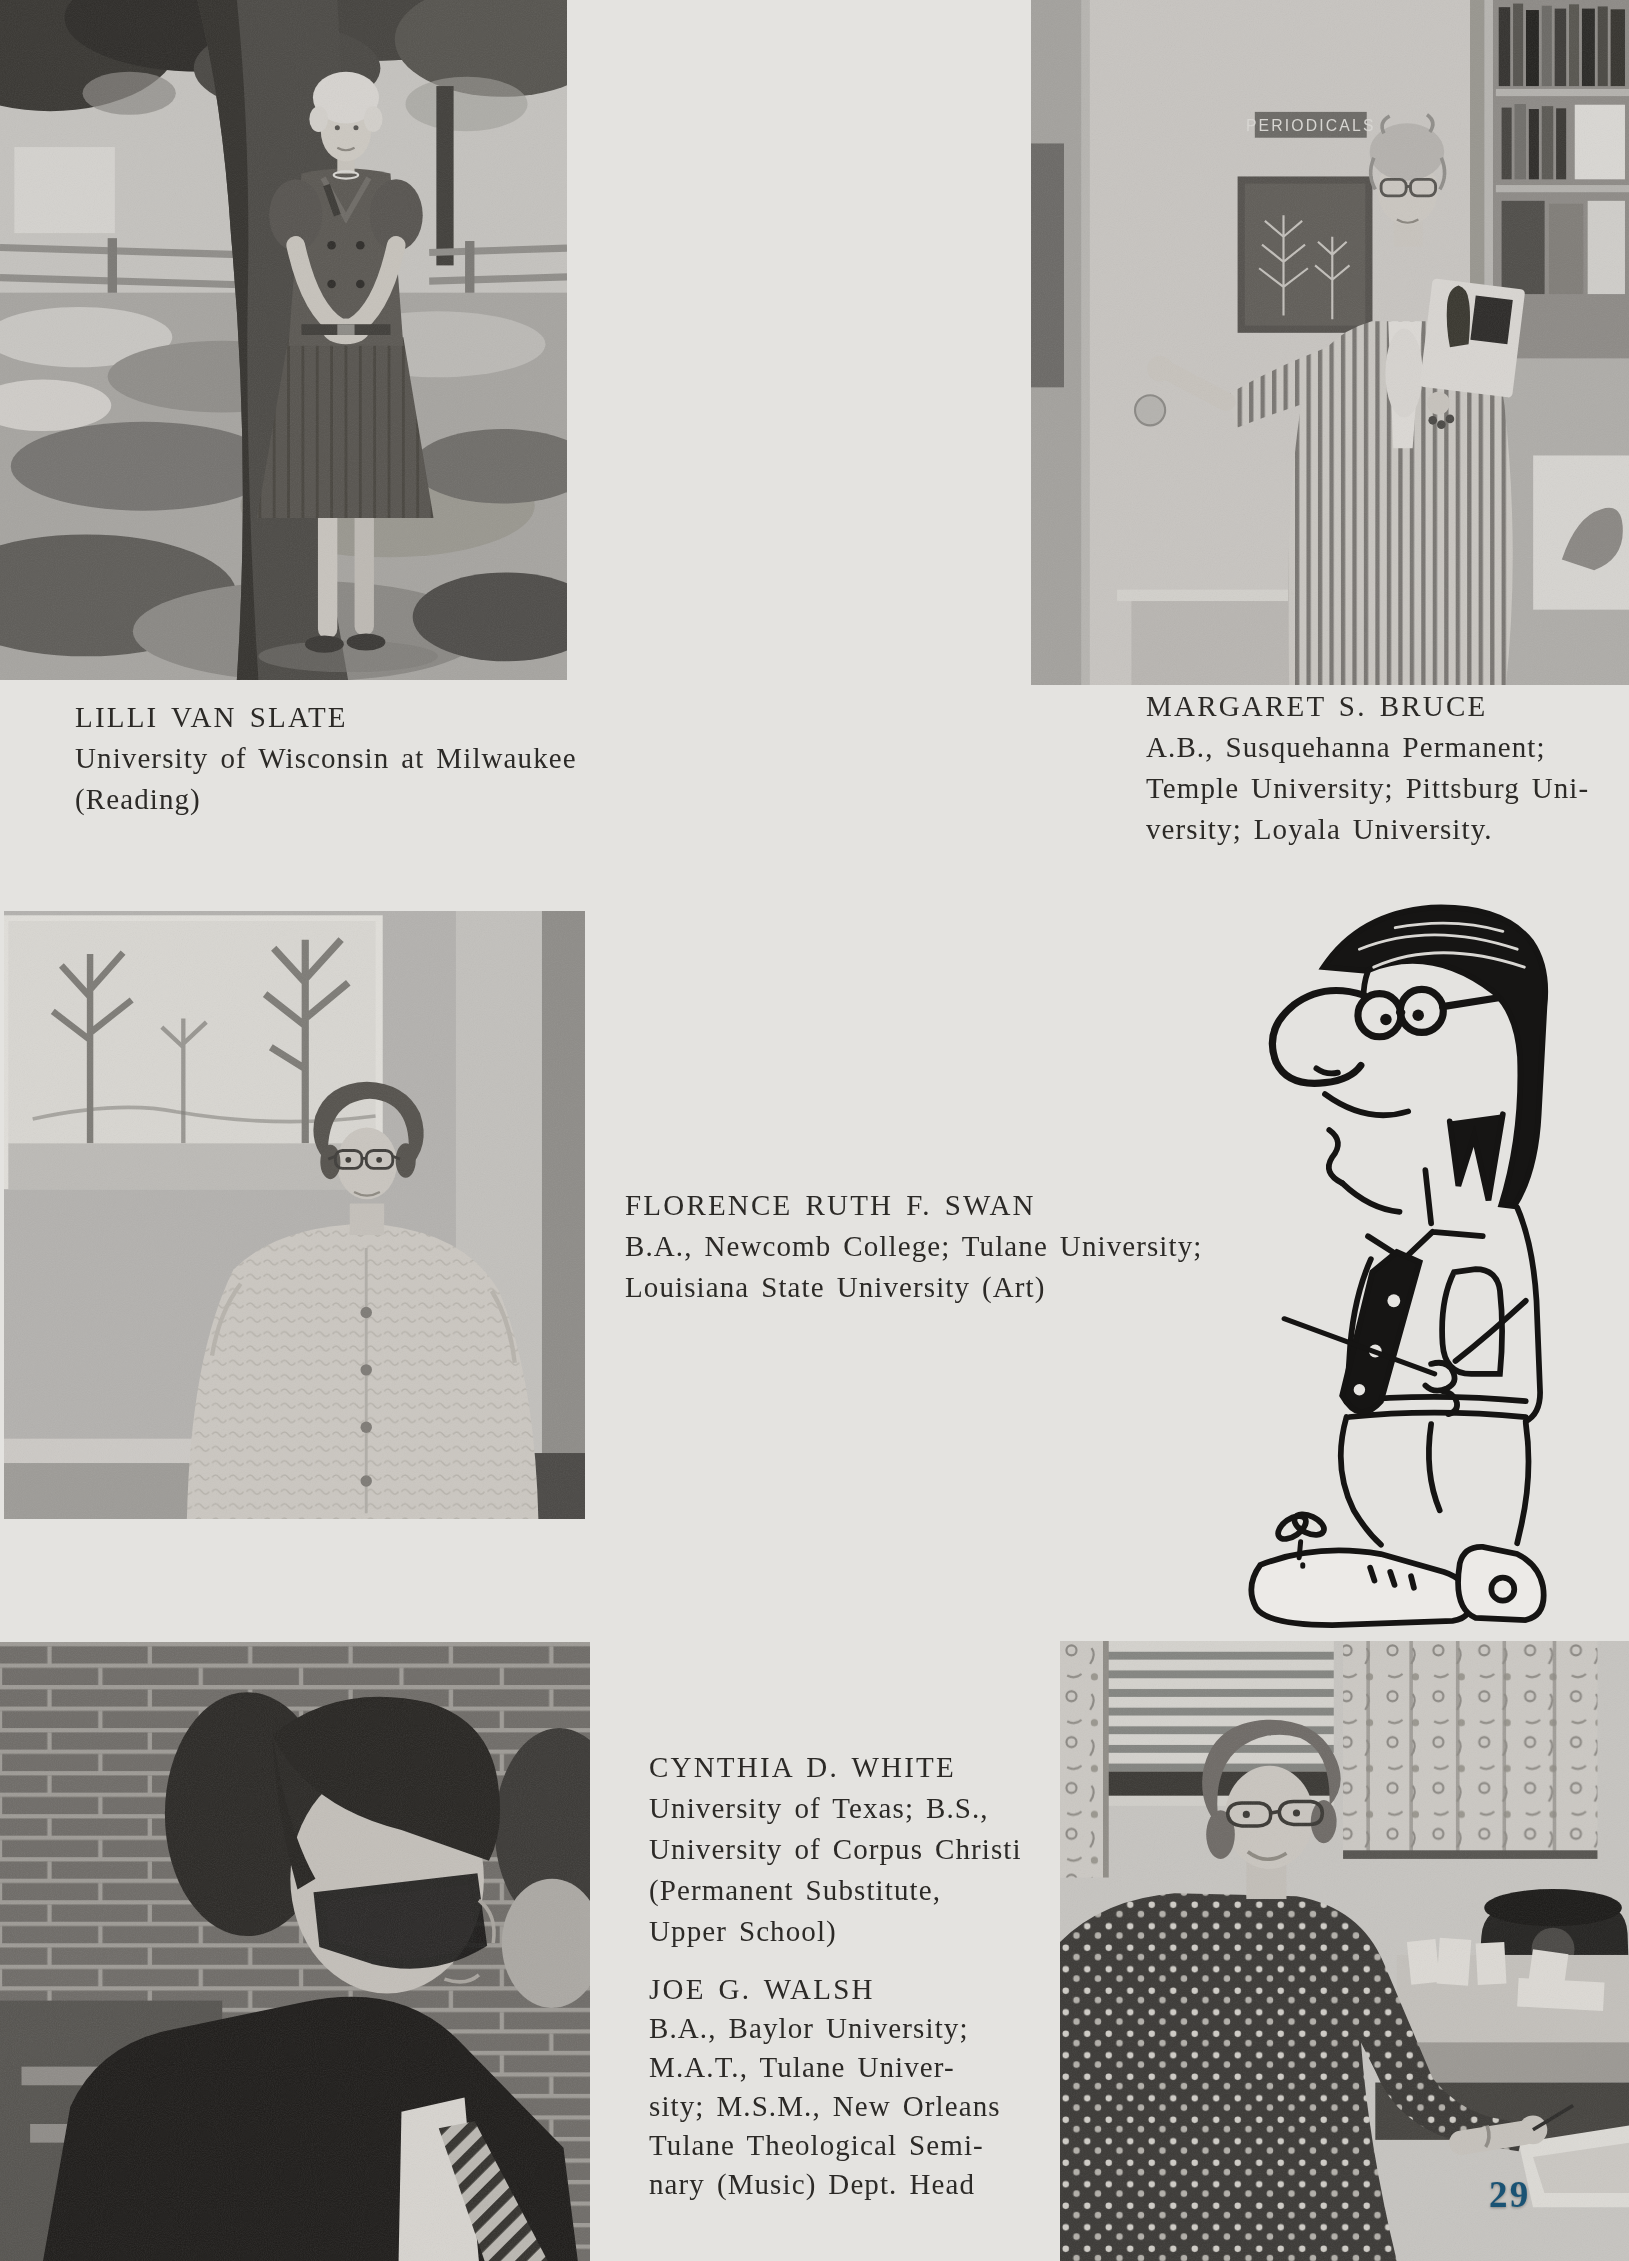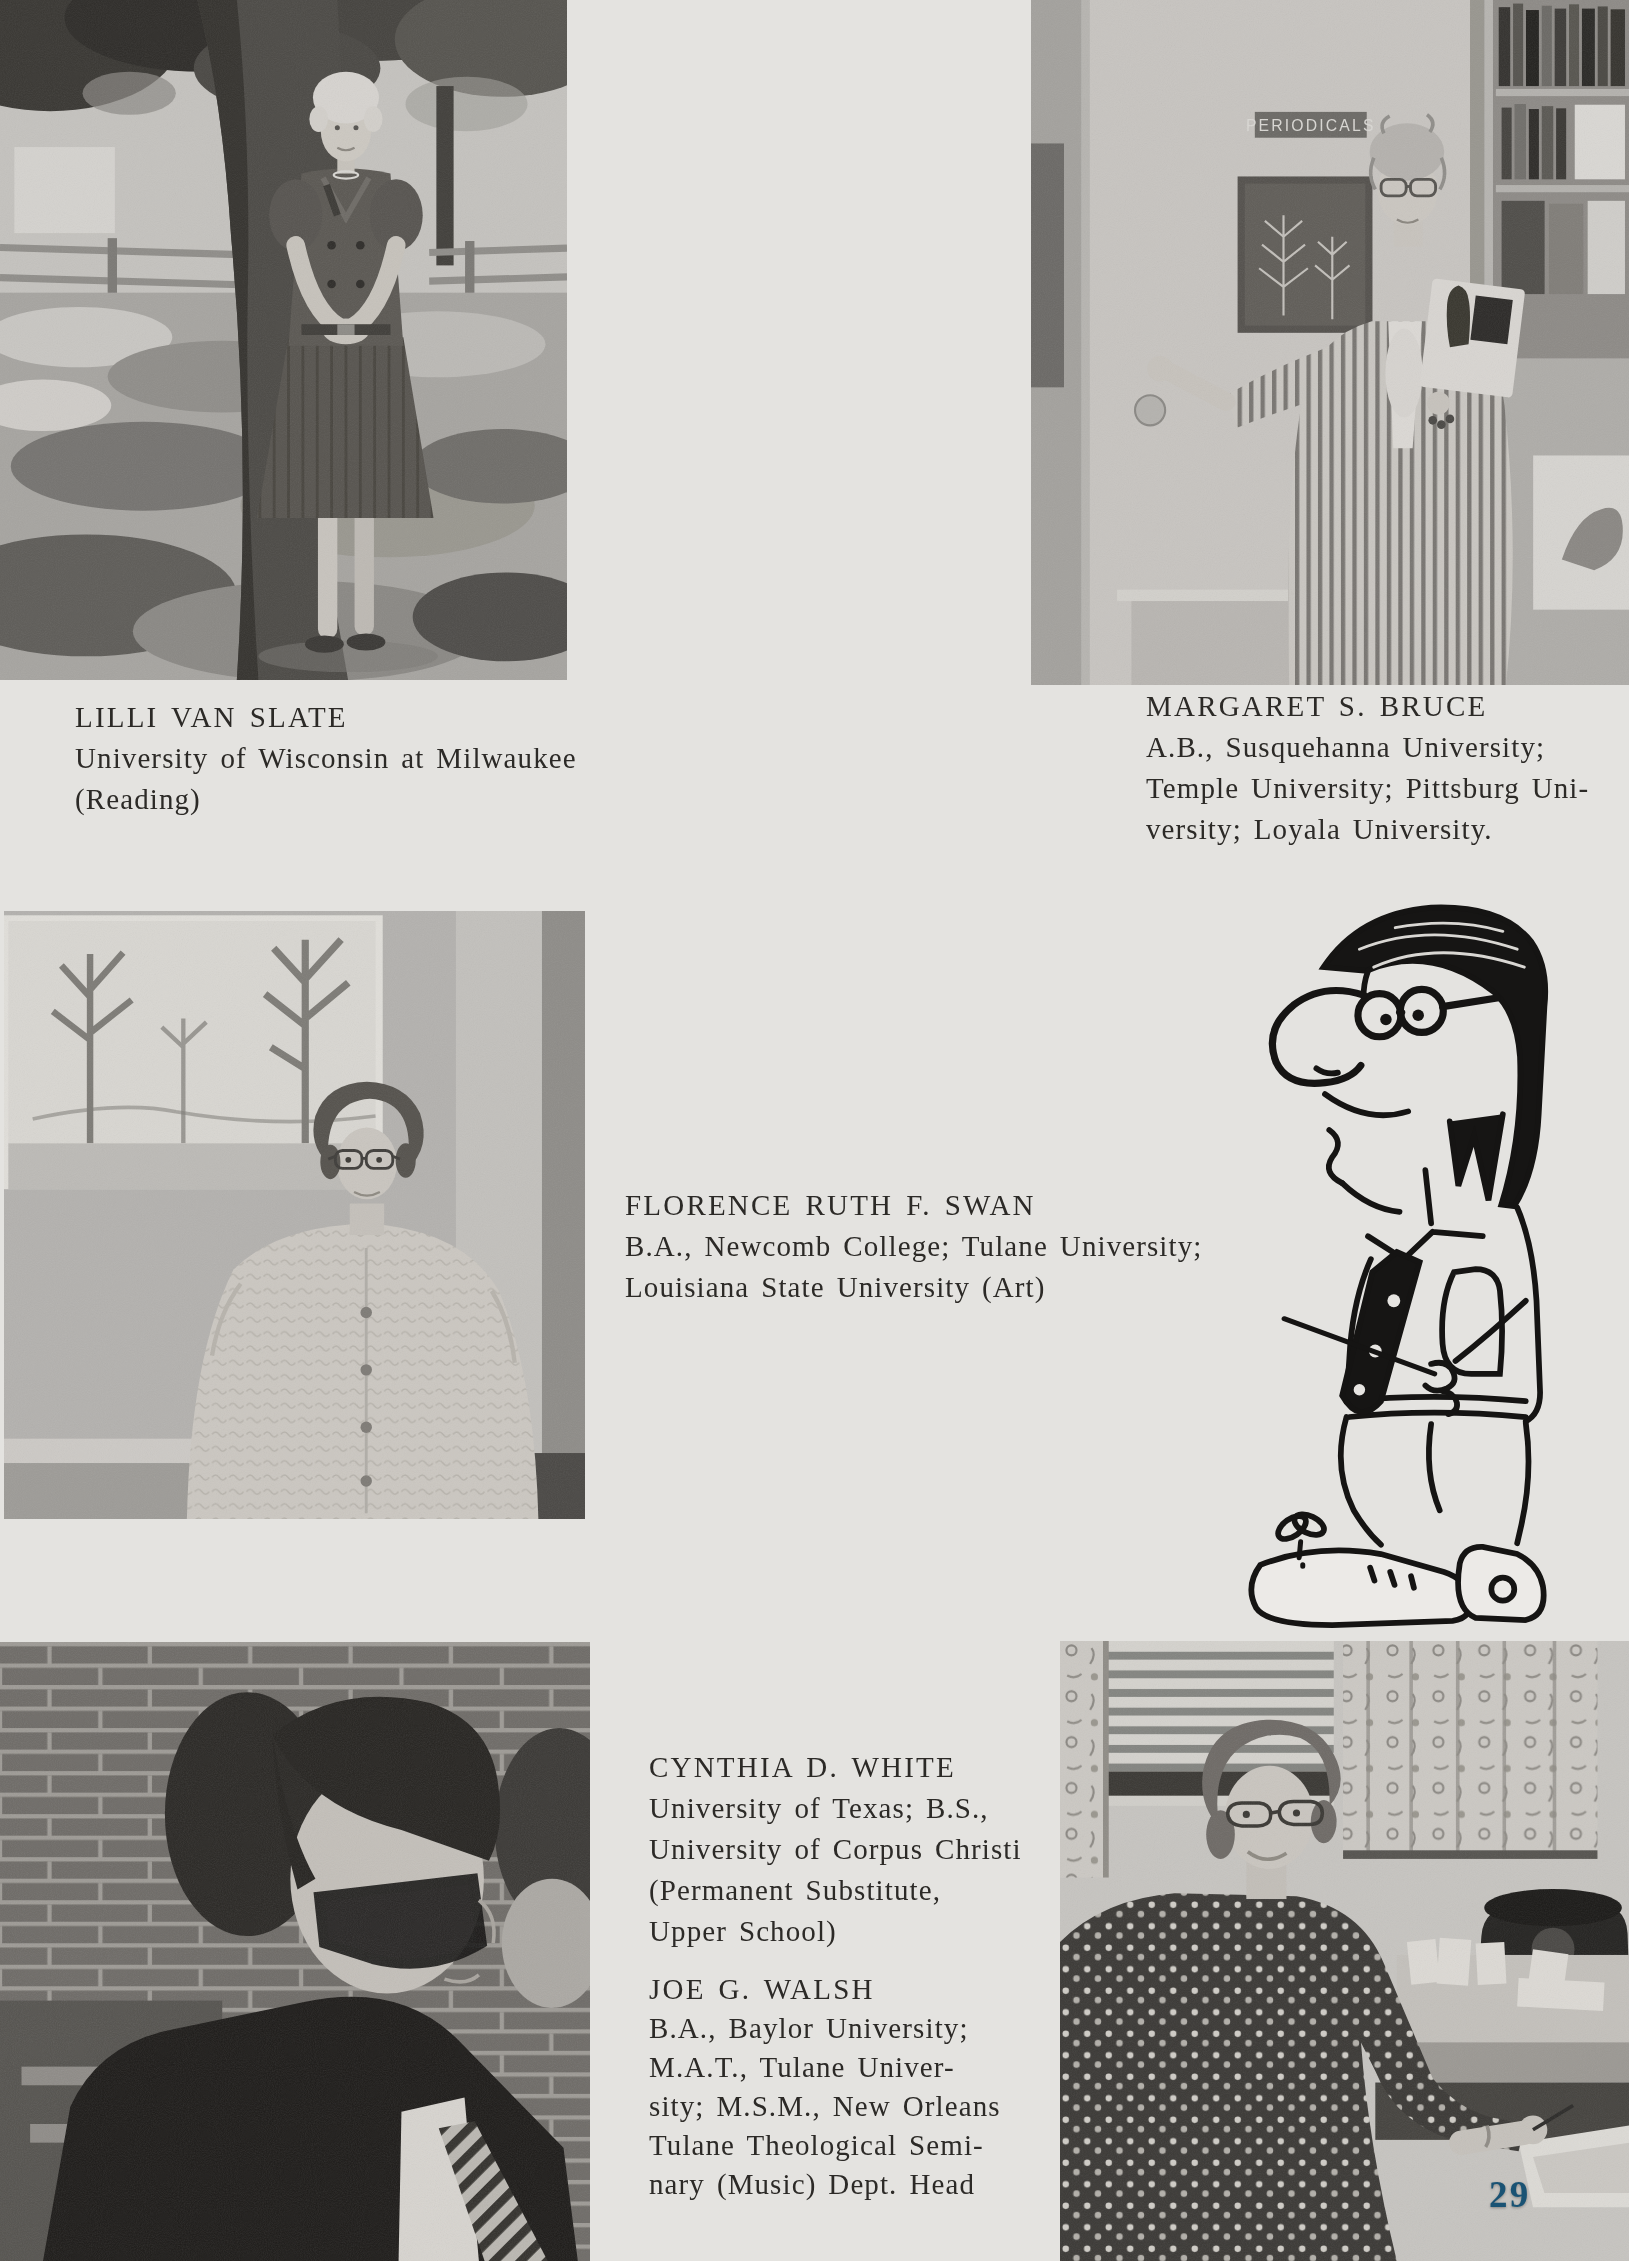--- a/index.html
+++ b/index.html
@@ -450,21 +450,21 @@
   </figure>
 
   <div class="caption" style="left:75px;top:697px;">
     <div class="cap-name">LILLI VAN SLATE</div>
     <div class="cap-line">University of Wisconsin at Milwaukee</div>
     <div class="cap-line">(Reading)</div>
   </div>
 
   <div class="caption" style="left:1146px;top:686px;">
     <div class="cap-name">MARGARET S. BRUCE</div>
-    <div class="cap-line">A.B., Susquehanna University;</div>
+    <div class="cap-line">A.B., Susquehanna Permanent;</div>
     <div class="cap-line">Temple University; Pittsburg Uni-</div>
     <div class="cap-line">versity; Loyala University.</div>
   </div>
 
   <div class="caption" style="left:649px;top:1747px;">
     <div class="cap-name">CYNTHIA D. WHITE</div>
     <div class="cap-line">University of Texas; B.S.,</div>
     <div class="cap-line">University of Corpus Christi</div>
     <div class="cap-line">(Permanent Substitute,</div>
     <div class="cap-line">Upper School)</div>

